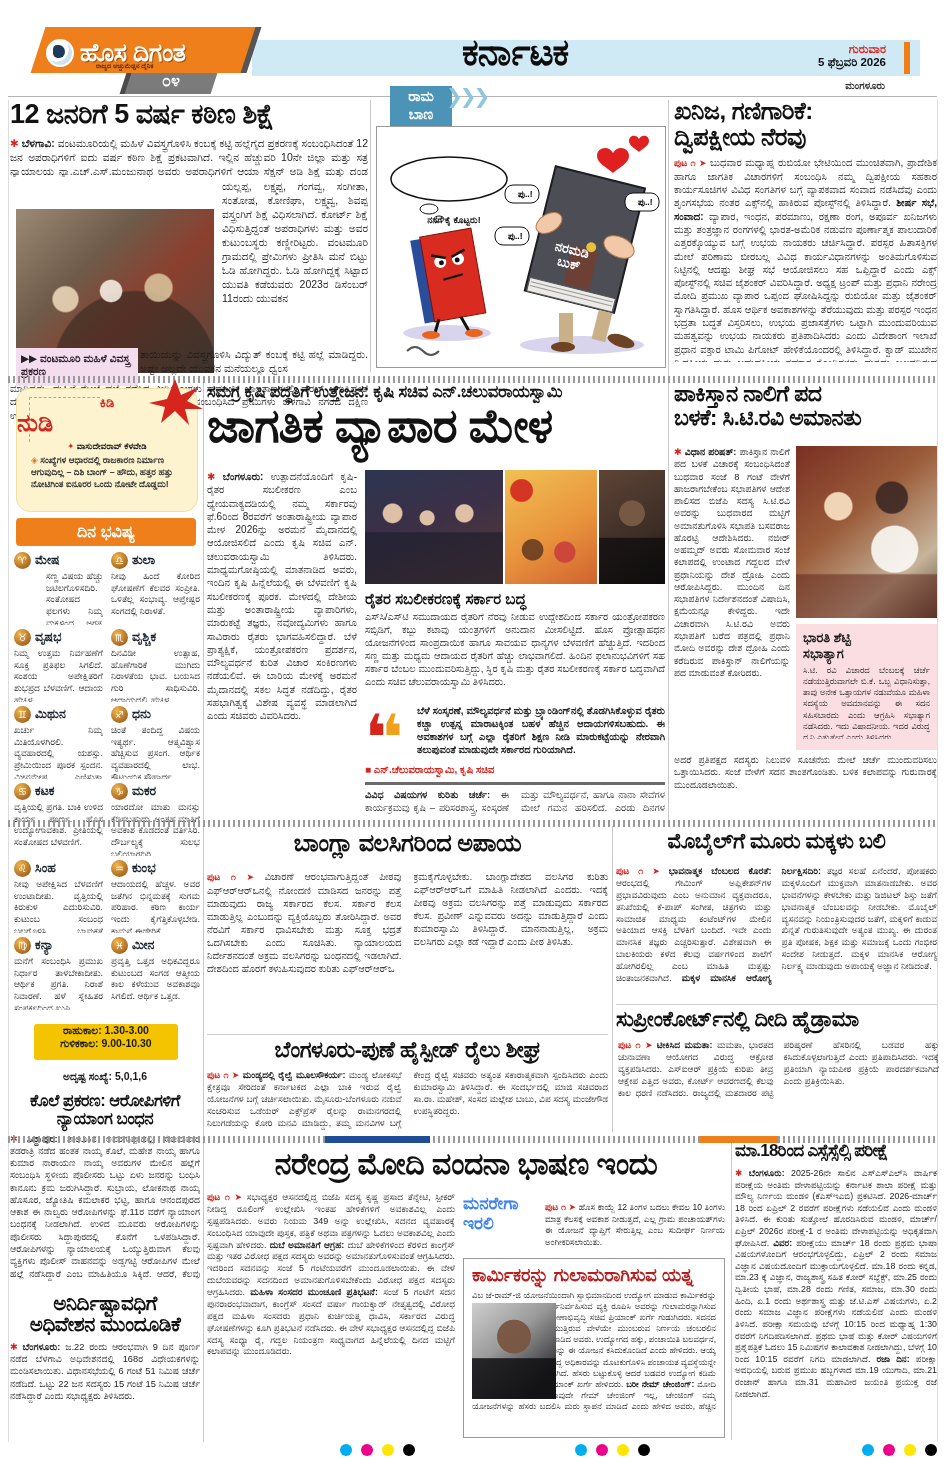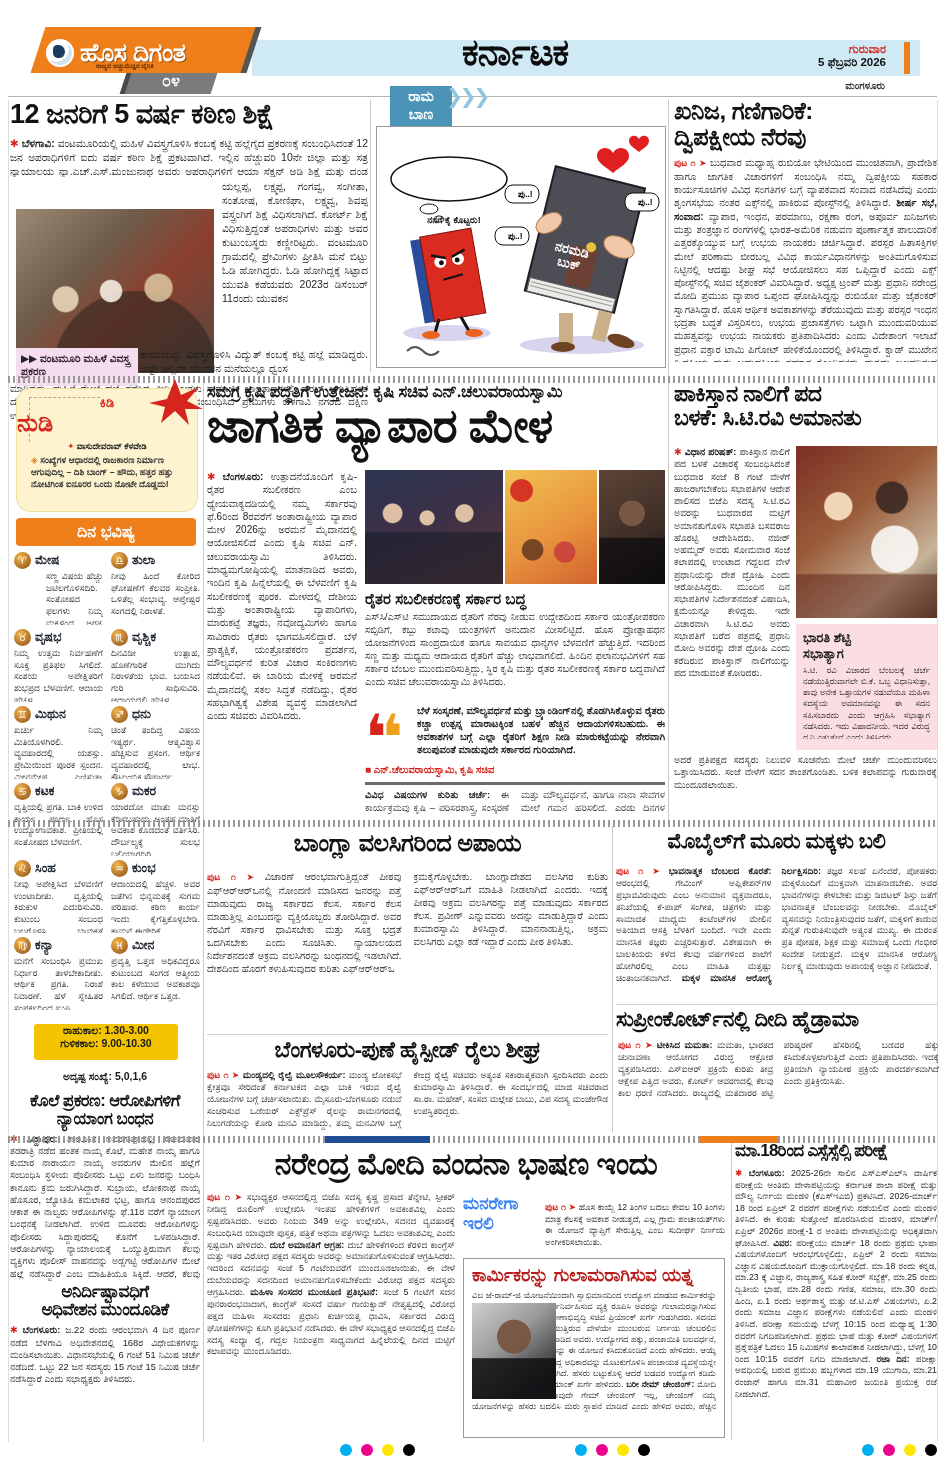--- a/index.html
+++ b/index.html
@@ -282,26 +282,26 @@
     <div class="abs" style="left:0;top:684px;width:194px;text-align:center;font-weight:800;font-size:10.5px;color:#1a1a1a;">ಅದೃಷ್ಟ ಸಂಖ್ಯೆ: 5,0,1,6</div>
 
     <div class="abs" style="left:2px;top:706px;width:190px;height:348px;">
       <div class="hl" style="font-size:16.5px;text-align:center;">
         <span>ಕೊಲೆ ಪ್ರಕರಣ: ಆರೋಪಿಗಳಿಗೆ</span><br><span>ನ್ಯಾಯಾಂಗ ಬಂಧನ</span>
       </div>
       <div class="bd9" style="margin-top:5px;height:150px;">
         <span class="star">✱ </span><b>ಸಿದ್ದಾಪುರ:</b>
         <span>ತಾಲೂಕಿನ ಅವರಗುಪ್ಪಾದಲ್ಲಿ ಸೋಮವಾರ ತಡರಾತ್ರಿ ನಡೆದ ಹಂತಕ ನಾಯ್ಕ ಕೊಲೆ, ಮಹೇಶ ನಾಯ್ಕ ಹಾಗೂ ಕುಮಾರ ನಾರಾಯಣ ನಾಯ್ಕ ಅವರುಗಳ ಮೇಲಿನ ಹಲ್ಲೆಗೆ ಸಂಬಂಧಿಸಿ ಸ್ಥಳೀಯ ಪೊಲೀಸರು ಒಟ್ಟು ಏಳು ಜನರನ್ನು ಬಂಧಿಸಿ ಕಾನೂನು ಕ್ರಮ ಜರುಗಿಸಿದ್ದಾರೆ. ಸುಬ್ರಾಯ, ಲೋಕನಾಥ ನಾಯ್ಕ ಹೊಸೂರ, ಜ್ಯೋತಿಷಿ ಕಮಲಾಕರ ಭಟ್ಟ, ಹಾಗೂ ಆನಂದಪುರದ ಆಕಾಶ ಈ ನಾಲ್ವರು ಆರೋಪಿಗಳನ್ನು ಫೆ.11ರ ವರೆಗೆ ನ್ಯಾಯಾಂಗ ಬಂಧನಕ್ಕೆ ನೀಡಲಾಗಿದೆ. ಉಳಿದ ಮೂವರು ಆರೋಪಿಗಳನ್ನು ಪೊಲೀಸರು ಸಿದ್ದಾಪುರದಲ್ಲಿ ಕೊನೆಗೆ ಒಳಪಡಿಸಿದ್ದಾರೆ. ಆರೋಪಿಗಳನ್ನು ನ್ಯಾಯಾಲಯಕ್ಕೆ ಒಯ್ಯುತ್ತಿರುವಾಗ ಕೆಲವು ವ್ಯಕ್ತಿಗಳು ಪೊಲೀಸ್ ವಾಹನವನ್ನು ಅಡ್ಡಗಟ್ಟಿ ಆರೋಪಿಗಳ ಮೇಲೆ ಹಲ್ಲೆ ನಡೆಸಿದ್ದಾರೆ ಎಂಬ ಮಾಹಿತಿಯೂ ಸಿಕ್ಕಿದೆ. ಆದರೆ, ಕೆಲವು ಸಾಮಾಜಿಕ</span>
       </div>
-      <div class="hl" style="font-size:17px;text-align:center;">
+      <div class="hl" style="font-size:20px;text-align:center;margin-top:10px;">
         <span>ಅನಿರ್ದಿಷ್ಟಾವಧಿಗೆ</span><br><span>ಅಧಿವೇಶನ ಮುಂದೂಡಿಕೆ</span>
       </div>
       <div class="bd9" style="margin-top:5px;height:118px;">
         <span class="star">✱ </span><b>ಬೆಂಗಳೂರು:</b>
-        <span>ಜ.22 ರಂದು ಆರಂಭವಾಗಿ 4 ದಿನ ಪೂರ್ಣ ನಡೆದ ಬೆಳಗಾವಿ ಅಧಿವೇಶನದಲ್ಲಿ 168ರ ವಿಧೇಯಕಗಳನ್ನು ಮಂಡಿಸಲಾಯಿತು. ವಿಧಾನಸಭೆಯಲ್ಲಿ 6 ಗಂಟೆ 51 ನಿಮಿಷ ಚರ್ಚೆ ನಡೆದಿದೆ. ಒಟ್ಟು 22 ಜನ ಸದಸ್ಯರು 15 ಗಂಟೆ 15 ನಿಮಿಷ ಚರ್ಚೆ ನಡೆಸಿದ್ದಾರೆ ಎಂದು ಸಭಾಧ್ಯಕ್ಷರು ತಿಳಿಸಿದರು.</span>
+        <span>ಜ.22 ರಂದು ಆರಂಭವಾಗಿ 9 ದಿನ ಪೂರ್ಣ ನಡೆದ ಬೆಳಗಾವಿ ಅಧಿವೇಶನದಲ್ಲಿ 168ರ ವಿಧೇಯಕಗಳನ್ನು ಮಂಡಿಸಲಾಯಿತು. ವಿಧಾನಸಭೆಯಲ್ಲಿ 6 ಗಂಟೆ 51 ನಿಮಿಷ ಚರ್ಚೆ ನಡೆದಿದೆ. ಒಟ್ಟು 22 ಜನ ಸದಸ್ಯರು 15 ಗಂಟೆ 15 ನಿಮಿಷ ಚರ್ಚೆ ನಡೆಸಿದ್ದಾರೆ ಎಂದು ಸಭಾಧ್ಯಕ್ಷರು ತಿಳಿಸಿದರು.</span>
       </div>
     </div>
   </div>
 
   <div class="abs" style="left:207px;top:382px;width:458px;height:438px;">
     <div style="font-size:16.5px;font-weight:800;color:#171717;letter-spacing:-0.3px;">ಸಮಗ್ರ ಕೃಷಿ ಪದ್ಧತಿಗೆ ಉತ್ತೇಜನ: ಕೃಷಿ ಸಚಿವ ಎನ್.ಚಲುವರಾಯಸ್ವಾಮಿ</div>
     <div class="hl" style="font-size:47px;font-weight:900;letter-spacing:-1px;margin-top:0px;">ಜಾಗತಿಕ ವ್ಯಾಪಾರ ಮೇಳ</div>
     <div class="bd abs" style="left:0;top:88px;width:150px;height:350px;font-size:10px;">
       <span class="star">✱ </span><b>ಬೆಂಗಳೂರು:</b>
       <span>ಉತ್ಪಾದನೆಯೊಂದಿಗೆ ಕೃಷಿ-ರೈತರ ಸಬಲೀಕರಣ ಎಂಬ ಧ್ಯೇಯವಾಕ್ಯದಡಿಯಲ್ಲಿ ನಮ್ಮ ಸರ್ಕಾರವು ಫೆ.6ರಿಂದ 8ರವರೆಗೆ ಅಂತಾರಾಷ್ಟ್ರೀಯ ವ್ಯಾಪಾರ ಮೇಳ 2026ನ್ನು ಅರಮನೆ ಮೈದಾನದಲ್ಲಿ ಆಯೋಜಿಸಲಿದೆ ಎಂದು ಕೃಷಿ ಸಚಿವ ಎನ್. ಚಲುವರಾಯಸ್ವಾಮಿ ತಿಳಿಸಿದರು. ಮಾಧ್ಯಮಗೋಷ್ಠಿಯಲ್ಲಿ ಮಾತನಾಡಿದ ಅವರು, ಇಂದಿನ ಕೃಷಿ ಹಿನ್ನೆಲೆಯಲ್ಲಿ ಈ ಬೆಳವಣಿಗೆ ಕೃಷಿ ಸಬಲೀಕರಣಕ್ಕೆ ಪೂರಕ. ಮೇಳದಲ್ಲಿ ದೇಶೀಯ ಮತ್ತು ಅಂತಾರಾಷ್ಟ್ರೀಯ ವ್ಯಾಪಾರಿಗಳು, ಮಾರುಕಟ್ಟೆ ತಜ್ಞರು, ನವೋದ್ಯಮಿಗಳು ಹಾಗೂ ಸಾವಿರಾರು ರೈತರು ಭಾಗವಹಿಸಲಿದ್ದಾರೆ. ಬೆಳೆ ಪ್ರಾತ್ಯಕ್ಷಿಕೆ, ಯಂತ್ರೋಪಕರಣ ಪ್ರದರ್ಶನ, ಮೌಲ್ಯವರ್ಧನೆ ಕುರಿತ ವಿಚಾರ ಸಂಕಿರಣಗಳು ನಡೆಯಲಿವೆ. ಈ ಬಾರಿಯ ಮೇಳಕ್ಕೆ ಅರಮನೆ ಮೈದಾನದಲ್ಲಿ ಸಕಲ ಸಿದ್ಧತೆ ನಡೆದಿದ್ದು, ರೈತರ ಸಹಭಾಗಿತ್ವಕ್ಕೆ ವಿಶೇಷ ವ್ಯವಸ್ಥೆ ಮಾಡಲಾಗಿದೆ ಎಂದು ಸಚಿವರು ವಿವರಿಸಿದರು.</span>

